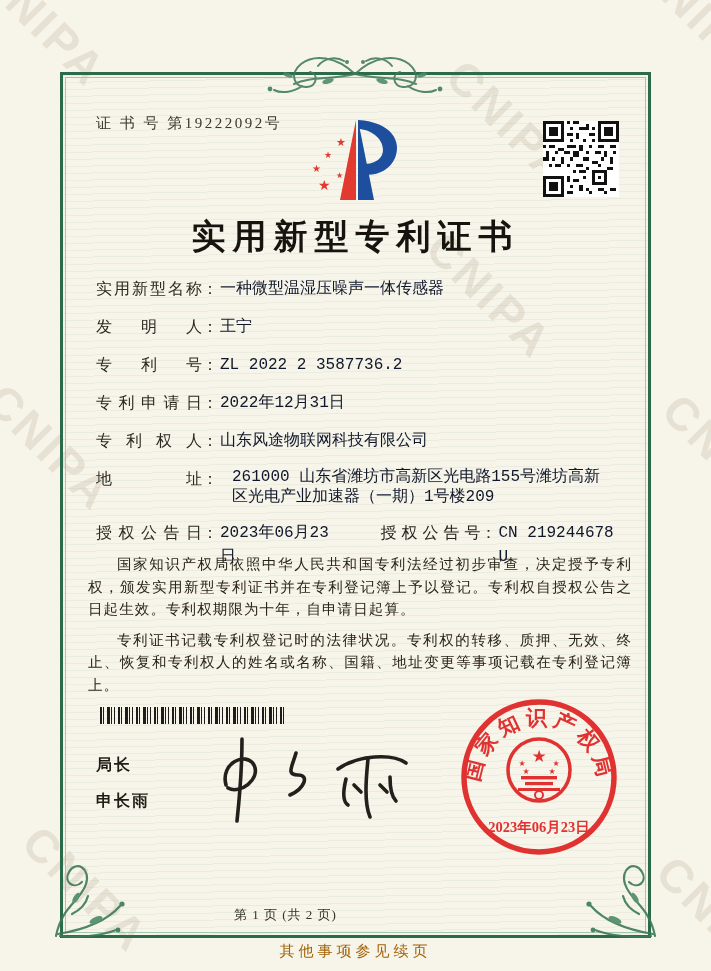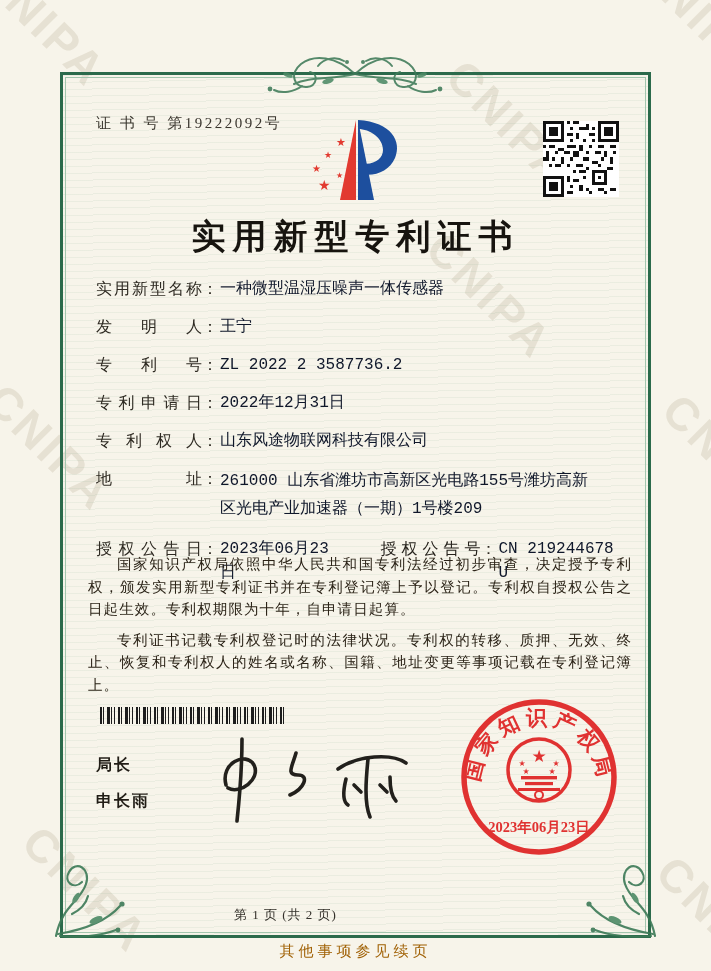--- a/index.html
+++ b/index.html
@@ -62,21 +62,21 @@
   
   .fields{position:absolute;left:96px;top:277px;width:520px;z-index:4;font-size:16px;}
   .frow{display:flex;align-items:flex-start;line-height:24px;margin-bottom:14px;}
   .flabel{
     display:inline-block;width:106px;
     text-align:justify;text-align-last:justify;
     color:#2e2a22;flex:none;
   }
   .fcolon{flex:none;width:18px;color:#2e2a22;}
   .fvalue{color:#0f172a;font-family:Liberation Mono, monospace;}
-  .frow.addr .fvalue{width:382px;line-height:28px;}
+  .frow.addr .fvalue{width:382px;line-height:20px;margin-left:12px;}
   .frow.two .group2{display:flex;margin-left:44px;}
   .flabel2{
     display:inline-block;width:100px;
     text-align:justify;text-align-last:justify;flex:none;
   }
 
   
   .paras{
     position:absolute;left:88px;top:553px;width:544px;z-index:4;
     font-size:14.5px;line-height:22.5px;letter-spacing:1.1px;

